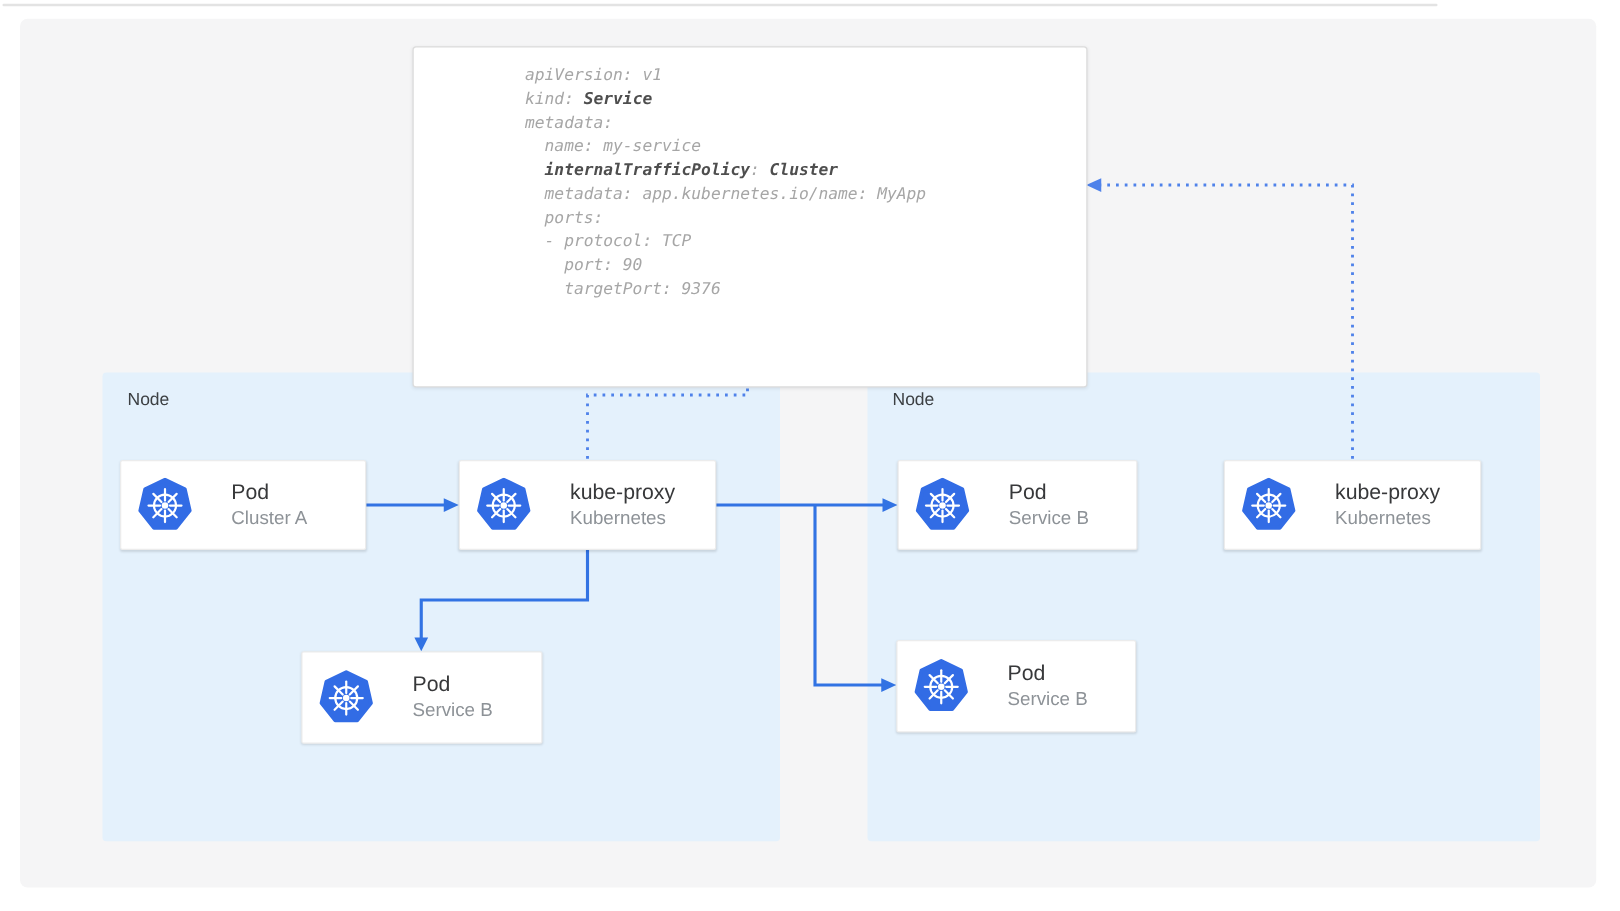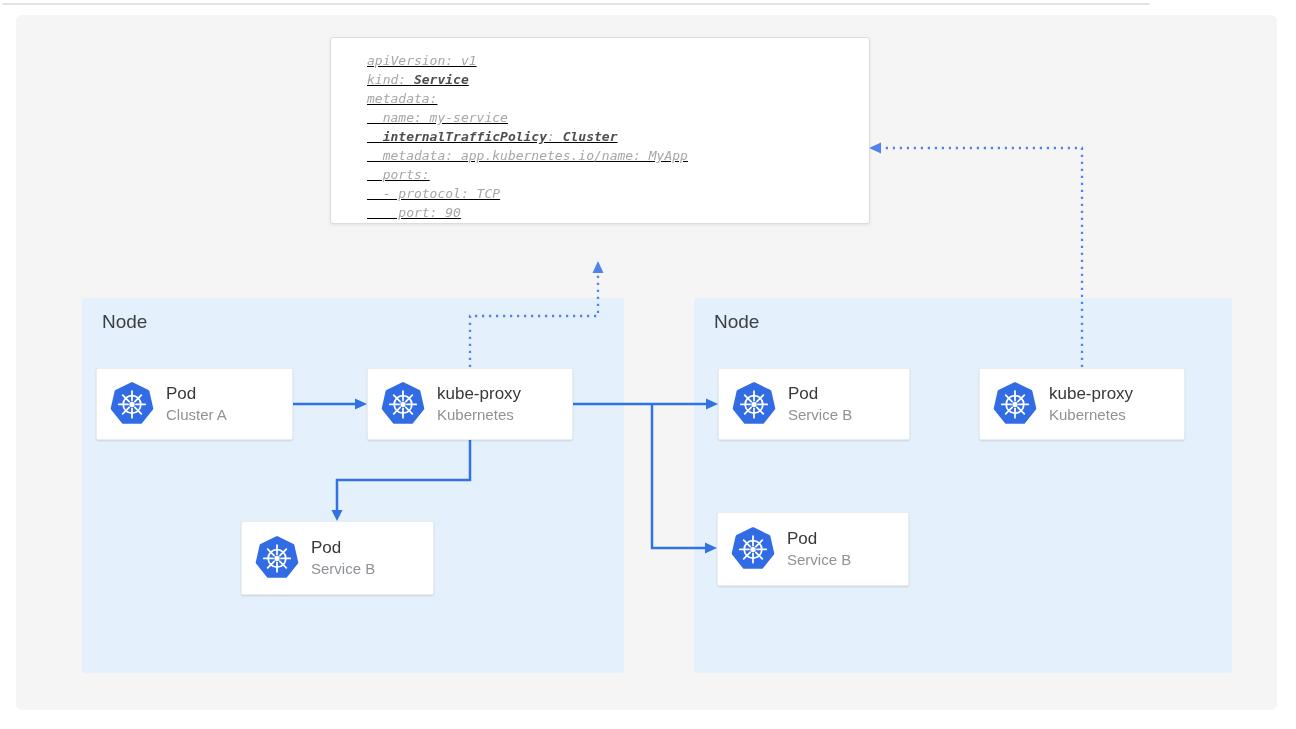--- a/index.html
+++ b/index.html
@@ -11,38 +11,38 @@
   html,body{background:#ffffff;}
   .page{position:relative;width:1296px;height:729px;overflow:hidden;
         font-family:"Liberation Sans",sans-serif;background:#ffffff;}
   .top-rule{position:absolute;left:2px;top:3px;width:1148px;height:2px;
         background:#e3e3e3;border-radius:2px;}
   .panel{position:absolute;left:16px;top:15px;width:1261px;height:695px;
         background:var(--canvas-bg);border-radius:6px;}
   .node{position:absolute;background:var(--node-bg);border-radius:3px;z-index:1;}
   .node-left{left:66px;top:283px;width:542px;height:375px;}
   .node-right{left:678px;top:283px;width:538px;height:375px;}
-  .node-label{position:absolute;left:20px;top:13px;font-size:19px;color:#3c4043;}
+  .node-label{position:absolute;left:20px;top:13px;font-size:14px;color:#3c4043;}
   .overlay{position:absolute;left:0;top:0;width:1296px;height:729px;z-index:2;pointer-events:none;}
   .sline{stroke:var(--solid-arrow);stroke-width:2.5;fill:none;}
   .shead{fill:var(--solid-arrow);}
   .dline{stroke:var(--dotted-arrow);stroke-width:2.3;fill:none;stroke-dasharray:2.2 4.8;}
   .dhead{fill:var(--dotted-arrow);}
-  .yaml-card{position:absolute;left:330px;top:37px;width:540px;height:187px;
+  .yaml-card{position:absolute;left:330px;top:37px;width:540px;height:273px;
         background:#ffffff;border:1px solid #dcdcdc;border-radius:3px;z-index:3;
-        box-shadow:0 1px 3px rgba(0,0,0,.08);padding:13px 0 0 36px;text-decoration:underline;}
+        box-shadow:0 1px 3px rgba(0,0,0,.08);padding:13px 0 0 89px;}
   .code{font-family:"DejaVu Sans Mono",monospace;font-style:italic;font-size:13px;
         line-height:19px;color:var(--code-text);}
   .cl{white-space:pre;}
   .code .b{font-weight:bold;color:var(--code-bold);}
   .comp{position:absolute;display:flex;align-items:center;z-index:3;
         background:#ffffff;border:1px solid #ececec;border-radius:2px;
         box-shadow:0 1px 2px rgba(0,0,0,.12);padding-left:13px;}
   .comp .k8s-icon{width:44px;height:44px;flex:0 0 44px;}
-  .comp-text{margin-left:12px;}
+  .comp-text{margin-left:31px;}
   .comp-title{font-size:17px;color:var(--card-title);line-height:22px;}
   .comp-sub{font-size:15px;color:var(--card-subtitle);line-height:20px;}
   .c-pod-a{left:96px;top:368px;width:197px;height:72px;}
   .c-kp1{left:367px;top:368px;width:206px;height:72px;}
   .c-pod-b-left{left:241px;top:521px;width:193px;height:74px;}
   .c-pod-b-rt{left:718px;top:368px;width:192px;height:72px;}
   .c-pod-b-rb{left:717px;top:512px;width:192px;height:74px;}
   .c-kp2{left:979px;top:368px;width:206px;height:72px;}
 </style>
 </head>
@@ -111,20 +111,21 @@
     <div class="code">
       <div class="cl"><span>apiVersion: v1</span></div>
       <div class="cl"><span>kind: </span><span class="b">Service</span></div>
       <div class="cl"><span>metadata:</span></div>
       <div class="cl"><span>  name: my-service</span></div>
       <div class="cl"><span>  </span><span class="b">internalTrafficPolicy</span><span>: </span><span class="b">Cluster</span></div>
       <div class="cl"><span>  metadata: app.kubernetes.io/name: MyApp</span></div>
       <div class="cl"><span>  ports:</span></div>
       <div class="cl"><span>  - protocol: TCP</span></div>
       <div class="cl"><span>    port: 90</span></div>
+      <div class="cl"><span>    targetPort: 9376</span></div>
     </div>
   </div>
 
   <div class="comp c-pod-a">
     <svg class="k8s-icon" viewBox="0 0 100 100">
         <use href="#k8s"></use>
       </svg>
     <div class="comp-text">
       <div class="comp-title">Pod</div>
       <div class="comp-sub">Cluster A</div>

